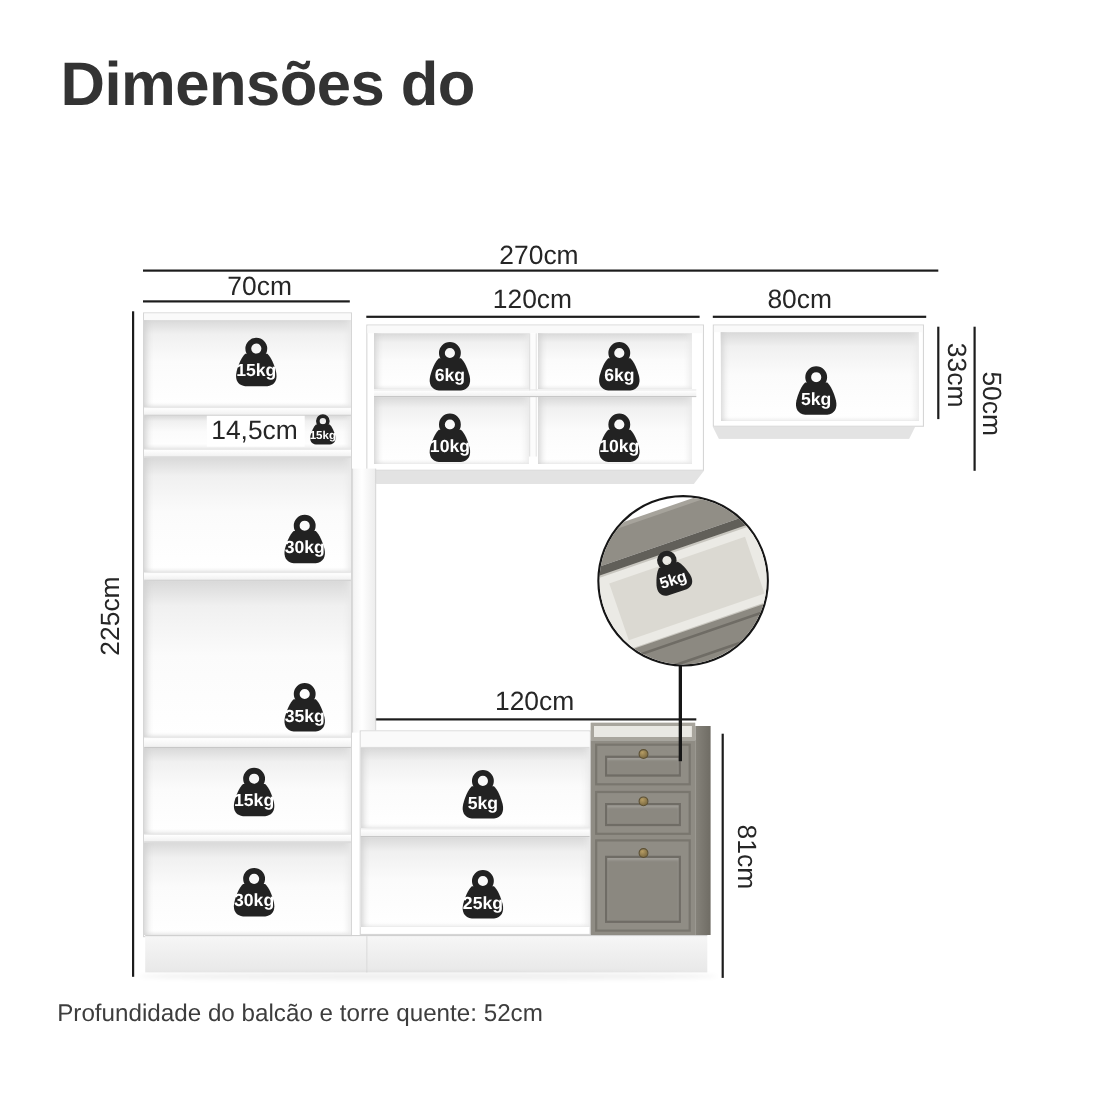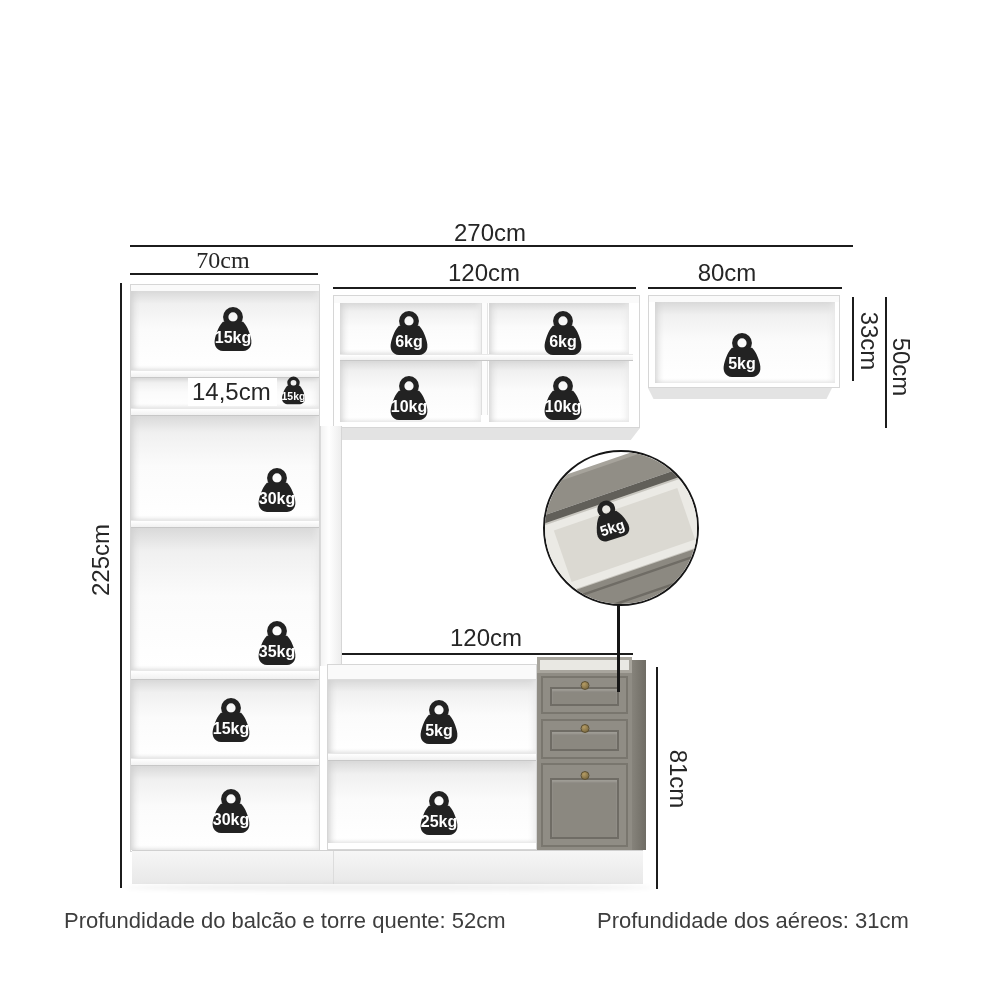--- a/index.html
+++ b/index.html
@@ -78,37 +78,38 @@
                border-left:1px solid #dadada; border-right:1px solid #d6d6d6; }
   
   .footer-note { position:absolute; top:908px; font-size:22px; color:#3d3d3d; white-space:nowrap; }
 </style>
 </head>
 <body>
 
 <div class="canvas">
 
   <div class="title">
+    <div>Dimensões do</div>
   </div>
 
   <div class="hline" style="left:130px; top:245px; width:723px;"></div>
   <div class="hline" style="left:130px; top:273px; width:188px;"></div>
   <div class="hline" style="left:333px; top:287px; width:303px;"></div>
   <div class="hline" style="left:648px; top:287px; width:194px;"></div>
   <div class="hline" style="left:340px; top:653px; width:293px;"></div>
   <div class="vline" style="left:120px; top:283px; height:605px;"></div>
   <div class="vline" style="left:852px; top:297px; height:84px;"></div>
   <div class="vline" style="left:885px; top:297px; height:131px;"></div>
   <div class="vline" style="left:656px; top:667px; height:222px;"></div>
   <div class="vline" style="left:184px; top:373px; height:39px;"></div>
   <div class="vline" style="left:184px; top:427px; height:87px;"></div>
   <div class="vline" style="left:184px; top:528px; height:140px;"></div>
 
   <div class="dlabel cx" style="left:490px; top:219px;">270cm</div>
-  <div class="dlabel cx" style="left:223px; top:247px;font-family:Liberation Serif, serif;">70cm</div>
+  <div class="dlabel cx" style="left:236px; top:247px;">70cm</div>
   <div class="dlabel cx" style="left:484px; top:259px;">120cm</div>
   <div class="dlabel cx" style="left:727px; top:259px;">80cm</div>
   <div class="dlabel cx" style="left:486px; top:624px;">120cm</div>
   <div class="dlabel rot-ccw" style="left:101px; top:560px;">225cm</div>
   <div class="dlabel rot-cw" style="left:869px; top:341px;">33cm</div>
   <div class="dlabel rot-cw" style="left:901px; top:367px;">50cm</div>
   <div class="dlabel rot-cw" style="left:678px; top:779px;">81cm</div>
   <div class="dlabel chip" style="left:188px; top:378px; z-index:4;">14,5cm</div>
   <div class="dlabel" style="left:190px; top:441px;">37,25cm</div>
   <div class="dlabel" style="left:190px; top:579px;">54,25cm</div>
@@ -285,16 +286,15 @@
     <span class="wlabel">25kg</span>
   </div>
   <div class="weight md callout-weight">
     <svg viewBox="0 0 100 100">
         <circle cx="50" cy="19.5" r="13" fill="none" stroke="#222" stroke-width="9.5"></circle>
         <path d="M32,28 L68,28 C74,34 79,45 82,57 C85,70 80,79 68,80.5 L32,80.5 C20,79 15,70 18,57 C21,45 26,34 32,28 Z" fill="#222"></path>
       </svg>
     <span class="wlabel">5kg</span>
   </div>
 
-  <div class="footer-note" style="left:64px;">Profundidade do balcão e torre quente: 52cm</div>
-  <div class="footer-note" style="left:597px;">Profundidade dos aéreos: 31cm</div>
+  <div class="footer-note" style="left:52px;">Profundidade do balcão e torre quente: 52cm</div>
 
 </div>
 
 </body></html>

